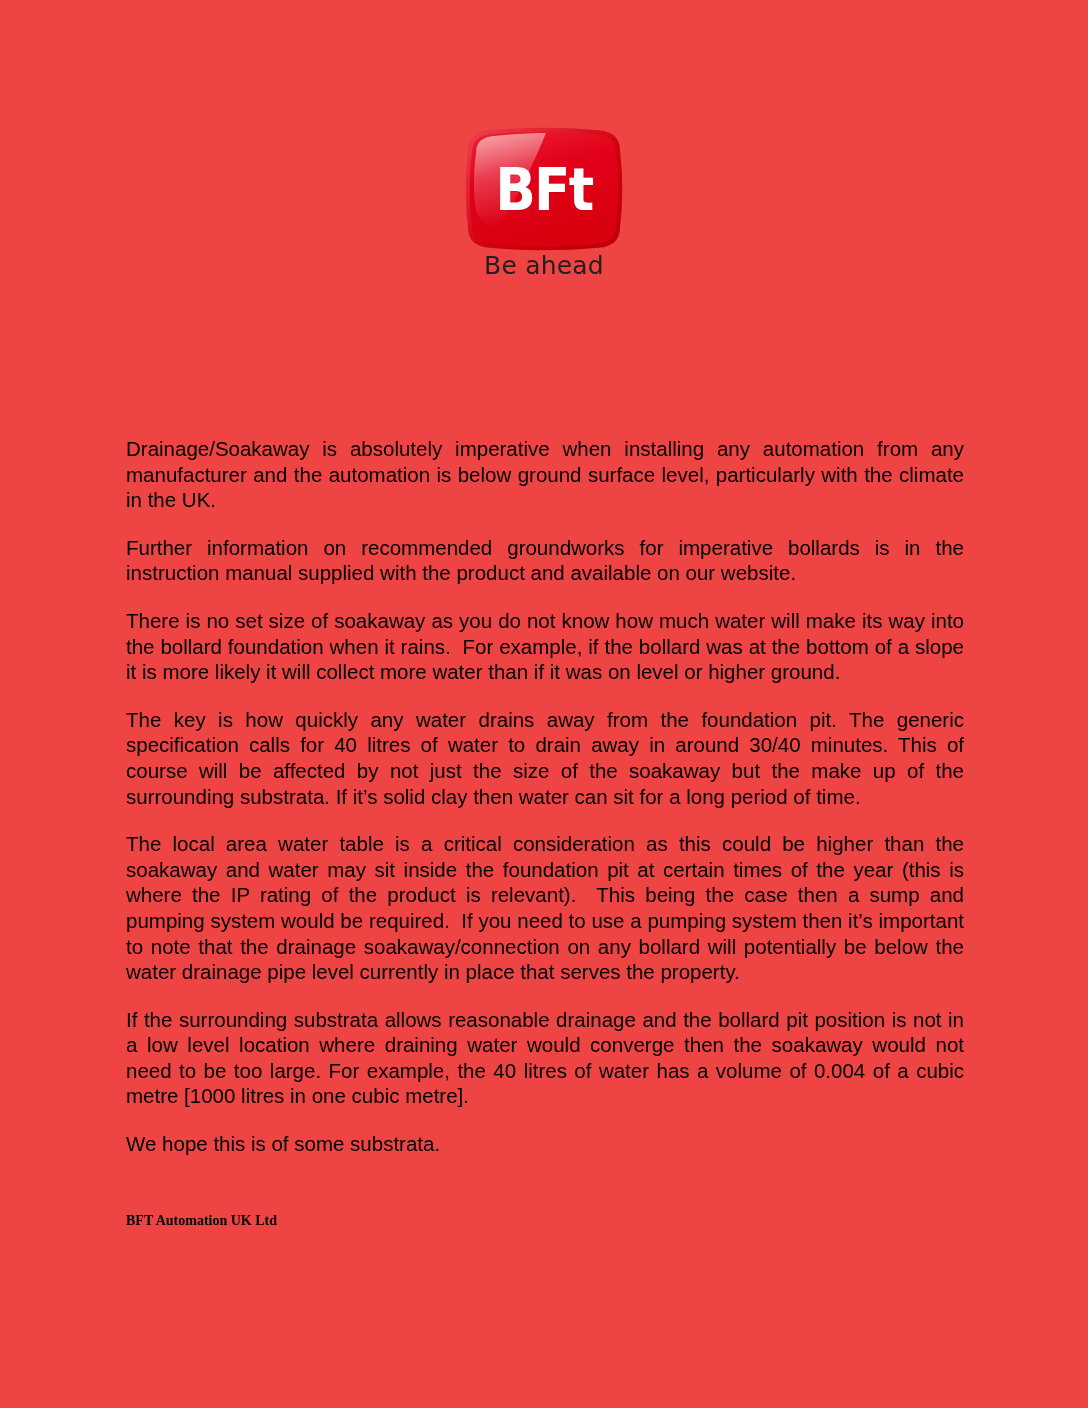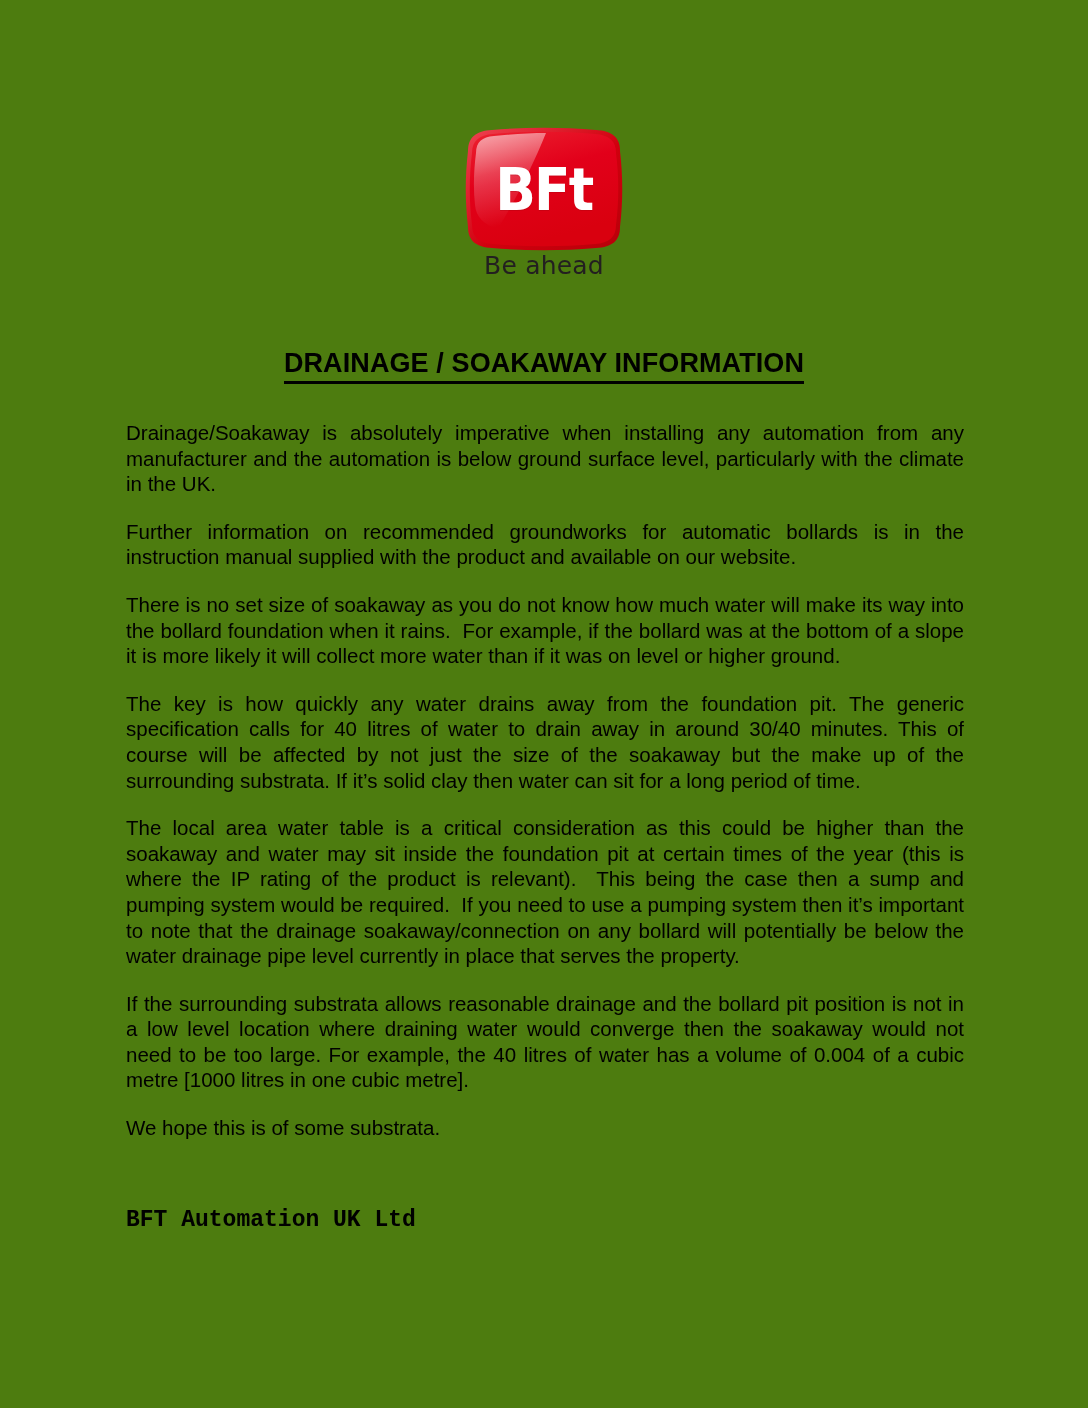--- a/index.html
+++ b/index.html
@@ -5,21 +5,21 @@
   html, body {
     margin: 0;
     padding: 0;
     background: #ffffff;
   }
 
   .page {
     position: relative;
     width: 1088px;
     height: 1408px;
-    background: #4d7c0f;
+    background: #ef4444;
     overflow: hidden;
     font-family: "Liberation Sans", sans-serif;
     color: #000000;
   }
 
   
   .logo-block {
     position: absolute;
     left: 0;
     top: 125px;
@@ -101,35 +101,35 @@
     width: 838px;
   }
 
   .para {
     font-family: "Liberation Sans", sans-serif;
     font-size: 20.5px;
     line-height: 25.6px;
     text-align: justify;
     text-justify: inter-word;
     color: #000000;
-    margin: 0 0 22px 0;
+    margin: 16px 0 22px 0;
     white-space: pre-wrap;
   }
 
   .para:last-child { margin-bottom: 0; }
 
   .para.plain { text-align: left; }
 
   .signature {
     position: absolute;
     left: 126px;
     top: 1208px;
-    font-family: Liberation Mono, monospace;
+    font-family: Liberation Serif, serif;
     font-weight: bold;
-    font-size: 23px;
+    font-size: 14px;
     line-height: 25.6px;
     color: #000000;
   }
 </style>
 </head>
 <body>
 
 <div class="page">
 
   <div class="logo-block">
@@ -183,27 +183,24 @@
       </svg>
 
       <div class="logo-wordmark">
         <span>BFt</span>
       </div>
     </div>
 
     <div class="logo-tagline">Be ahead</div>
   </div>
 
-  <h1 class="doc-title">
-    <span>DRAINAGE / SOAKAWAY INFORMATION</span>
-  </h1>
 
   <div class="body-copy">
     <p class="para">Drainage/Soakaway is absolutely imperative when installing any automation from any manufacturer and the automation is below ground surface level, particularly with the climate in the UK.</p>
-    <p class="para">Further information on recommended groundworks for automatic bollards is in the instruction manual supplied with the product and available on our website.</p>
+    <p class="para">Further information on recommended groundworks for imperative bollards is in the instruction manual supplied with the product and available on our website.</p>
     <p class="para">There is no set size of soakaway as you do not know how much water will make its way into the bollard foundation when it rains.  For example, if the bollard was at the bottom of a slope it is more likely it will collect more water than if it was on level or higher ground.</p>
     <p class="para">The key is how quickly any water drains away from the foundation pit. The generic specification calls for 40 litres of water to drain away in around 30/40 minutes. This of course will be affected by not just the size of the soakaway but the make up of the surrounding substrata. If it’s solid clay then water can sit for a long period of time.</p>
     <p class="para">The local area water table is a critical consideration as this could be higher than the soakaway and water may sit inside the foundation pit at certain times of the year (this is where the IP rating of the product is relevant).  This being the case then a sump and pumping system would be required.  If you need to use a pumping system then it’s important to note that the drainage soakaway/connection on any bollard will potentially be below the water drainage pipe level currently in place that serves the property.</p>
     <p class="para">If the surrounding substrata allows reasonable drainage and the bollard pit position is not in a low level location where draining water would converge then the soakaway would not need to be too large. For example, the 40 litres of water has a volume of 0.004 of a cubic metre [1000 litres in one cubic metre].</p>
     <p class="para plain">We hope this is of some substrata.</p>
   </div>
 
   <div class="signature">BFT Automation UK Ltd</div>
 
 </div>

